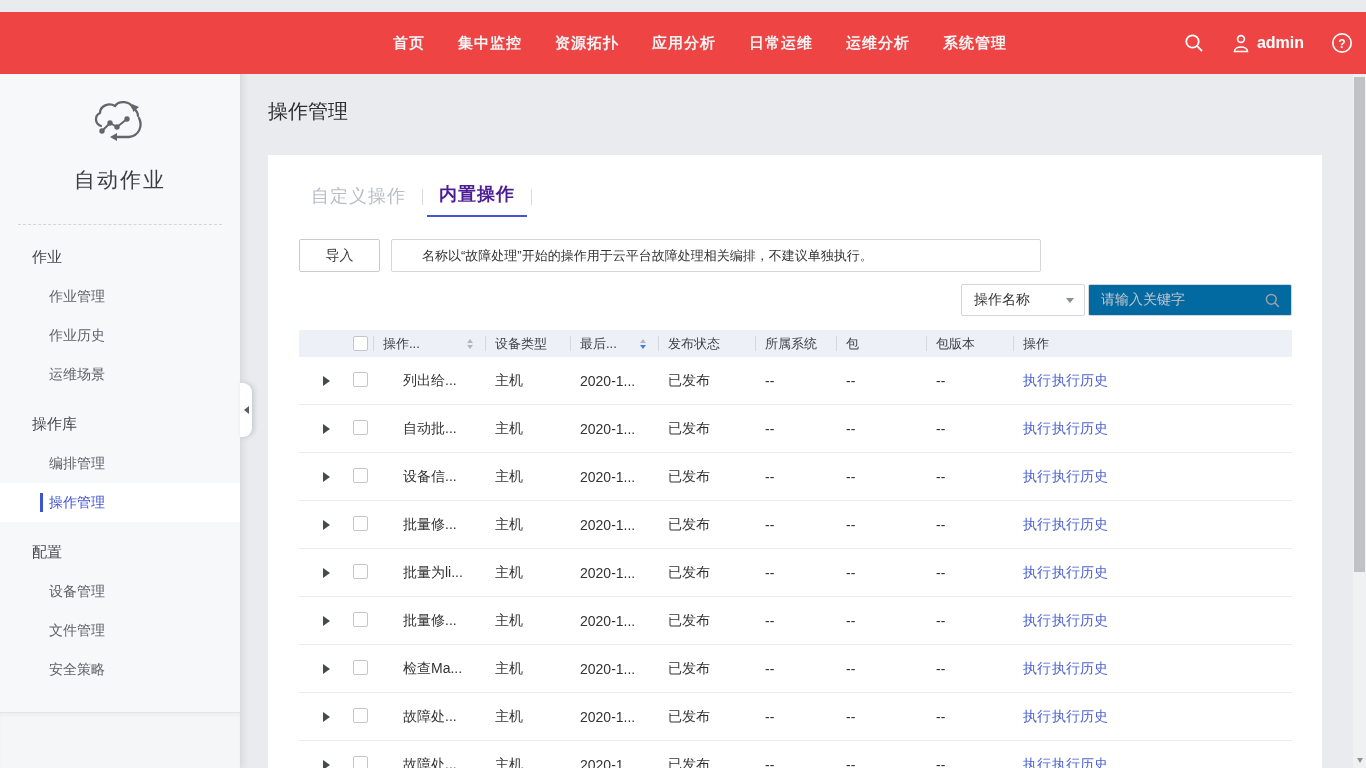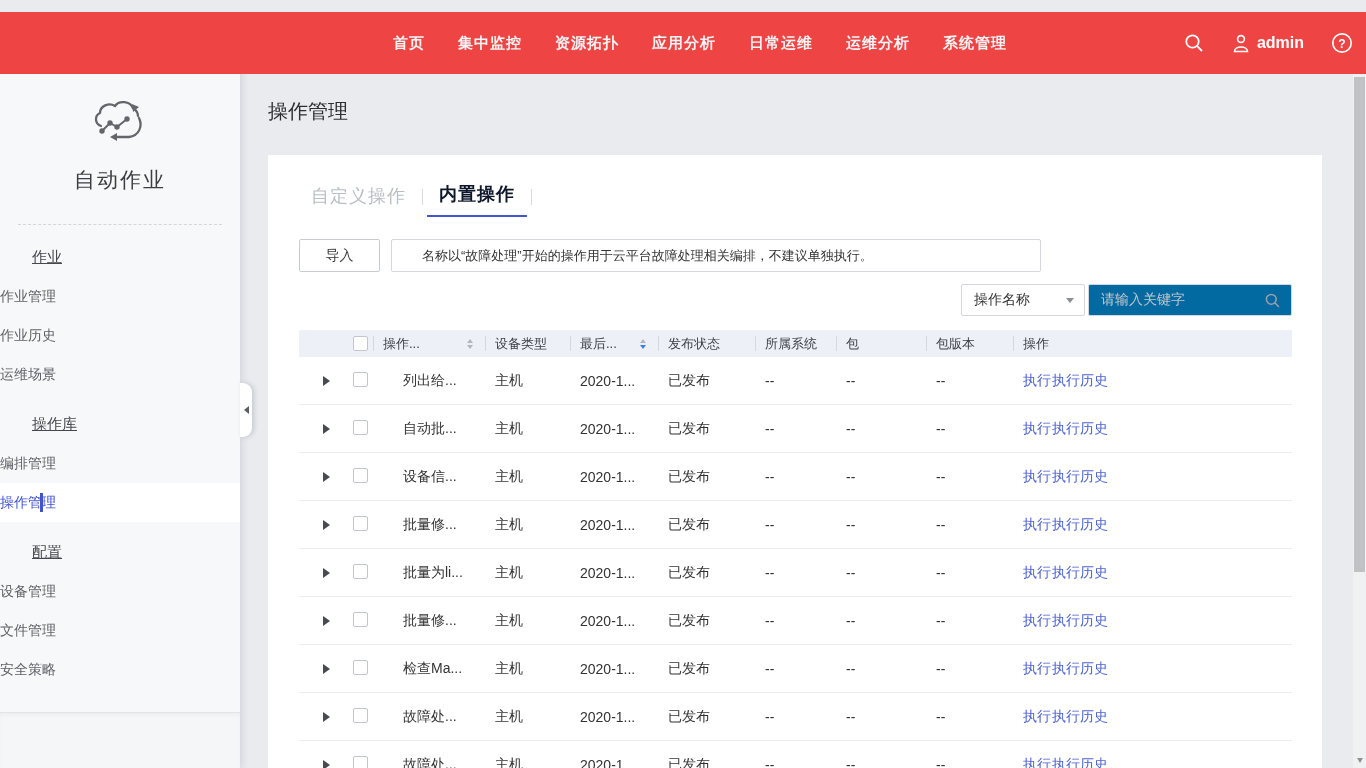--- a/index.html
+++ b/index.html
@@ -25,22 +25,22 @@
   
   .sidebar {
     position:absolute; left:0; top:62px; width:240px; height:706px;
     background:#f7f8f9; z-index:20; box-shadow:2px 0 7px rgba(40,45,60,.12);
   }
   .logo-block { text-align:center; padding-top:36px; }
   .logo-title { margin-top:12px; font-size:21px; color:#3a3d42; letter-spacing:2px; }
   .side-divider { margin:30px 18px 0 18px; border-top:1px dashed #d4d6d9; }
   .menu { padding-top:12px; }
   .menu-group { margin-bottom:10px; }
-  .group-label { height:40px; line-height:40px; padding-left:32px; font-size:15px; color:#45484e;text-decoration:underline; }
-  .menu-item { position:relative; height:39px; line-height:39px; font-size:14px; color:#5f6268; cursor:pointer; }
+  .group-label { height:40px; line-height:40px; padding-left:32px; font-size:15px; color:#45484e; }
+  .menu-item { position:relative; height:39px; line-height:39px; padding-left:49px; font-size:14px; color:#5f6268; cursor:pointer; }
   .menu-item.active { background:#ffffff; color:#4053cf; }
   .menu-item.active::before {
     content:""; position:absolute; left:40px; top:10px; width:3px; height:19px; background:#4053cf;
   }
   .sidebar-footer {
     position:absolute; left:0; top:650px; right:0; bottom:0;
     border-top:1px solid #e3e4e6; background:#f5f6f7; box-shadow:inset 0 3px 3px rgba(0,0,0,.03);
   }
   .collapse-handle {
     position:absolute; left:240px; top:383px; width:12px; height:54px; z-index:21;
@@ -50,21 +50,21 @@
   .caret-left { width:0; height:0; border-top:4px solid transparent; border-bottom:4px solid transparent; border-right:5px solid #5a5e64; }
 
   
   .content { position:absolute; left:240px; top:62px; width:1113px; height:706px; background:#e9ebef; }
   .page-title { position:absolute; left:28px; top:36px; font-size:20px; font-weight:500; color:#2e2e30; }
   .card { position:absolute; left:28px; top:93px; width:1054px; height:613px; background:#ffffff; overflow:hidden; }
 
   
   .tabs { position:absolute; left:31px; top:27px; display:flex; align-items:flex-end; }
   .tab { padding:0 12px 9px 12px; font-size:18px; letter-spacing:1px; cursor:pointer; color:#b9bdc4; }
-  .tab.active { color:#0f172a; font-weight:bold; border-bottom:2px solid #4455cd; }
+  .tab.active { color:#4c1d95; font-weight:bold; border-bottom:2px solid #4455cd; }
   .tab-sep { width:1px; height:16px; background:#d8dadd; margin:0 4px 12px 4px; }
 
   
   .toolbar { position:absolute; left:31px; top:84px; display:flex; }
   .btn-import {
     width:81px; height:33px; background:#fff; border:1px solid #c8ccd2; border-radius:2px;
     font-size:14px; color:#3a3a3c; display:flex; align-items:center; justify-content:center; cursor:pointer;
   }
   .notice {
     margin-left:11px; width:650px; height:33px; border:1px solid #d3d6da; border-radius:2px;

